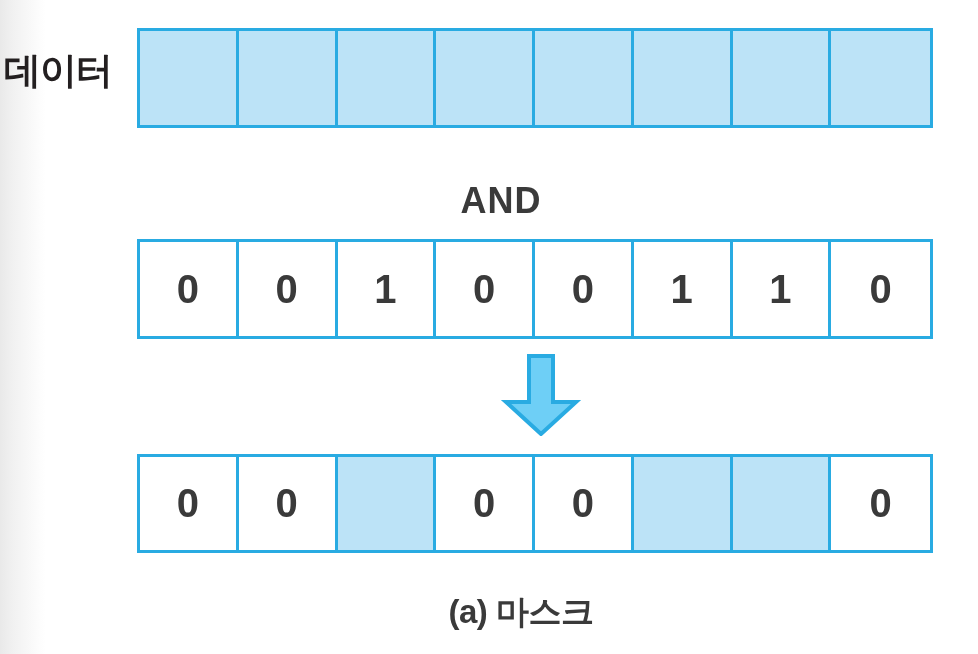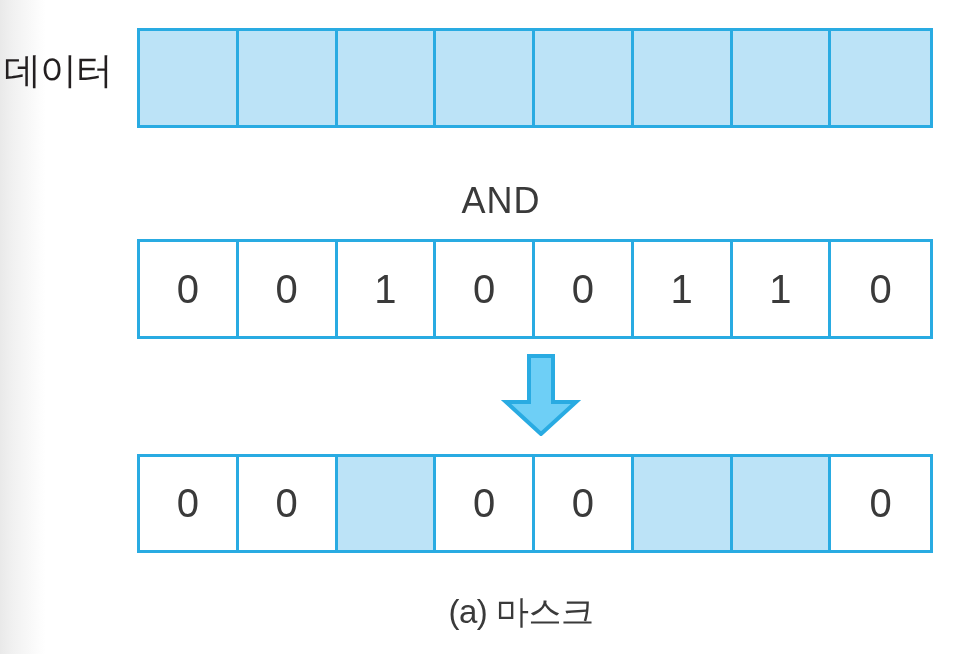--- a/index.html
+++ b/index.html
@@ -26,21 +26,21 @@
         #f1f1f1 28%,
         #f7f7f7 58%,
         #fcfcfc 82%,
         #ffffff 100%);
     pointer-events: none;
   }
 
   .diagram {
     position: absolute;
     left: 0; top: 0;
-    width: 978px; height: 654px;
+    width: 978px; height: 654px; font-weight: bold;
   }
 
   
   .row-label {
     position: absolute;
     left: 4px;
     width: 130px;
     text-align: left;
     font-size: 37px;
     line-height: 1;

